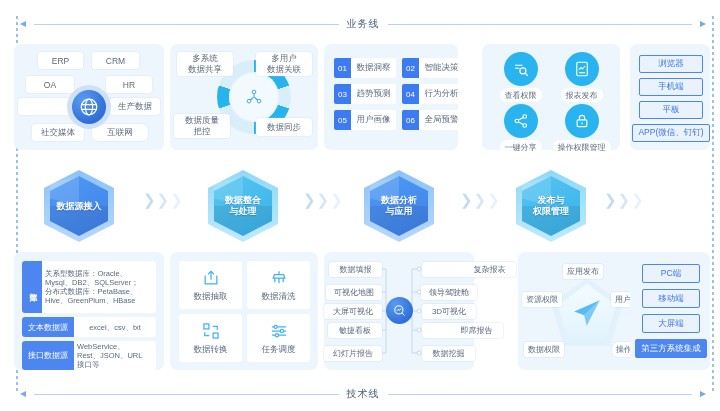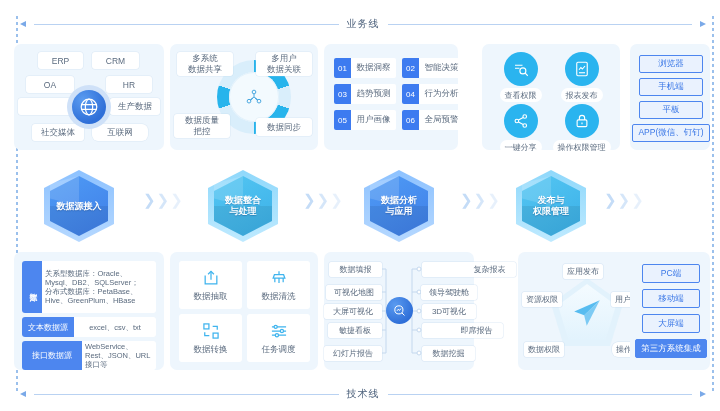--- a/index.html
+++ b/index.html
@@ -365,21 +365,21 @@
         <span>Hive、GreenPlum、HBase</span>
       </div>
     </div>
     <div class="srow" style="top:65px;width:134px;height:20px;">
       <div class="tag" style="width:52px;">文本数据源</div>
       <div class="body" style="align-items:center;">
         <span>excel、csv、txt</span>
       </div>
     </div>
     <div class="srow" style="top:89px;width:134px;height:29px;">
-      <div class="tag" style="width:60px;">接口数据源</div>
+      <div class="tag" style="width:52px;">接口数据源</div>
       <div class="body">
         <span>WebService、</span>
         <span>Rest、JSON、URL</span>
         <span>接口等</span>
       </div>
     </div>
   </div>
 
   <div class="card b2">
     <div class="b2grid">

